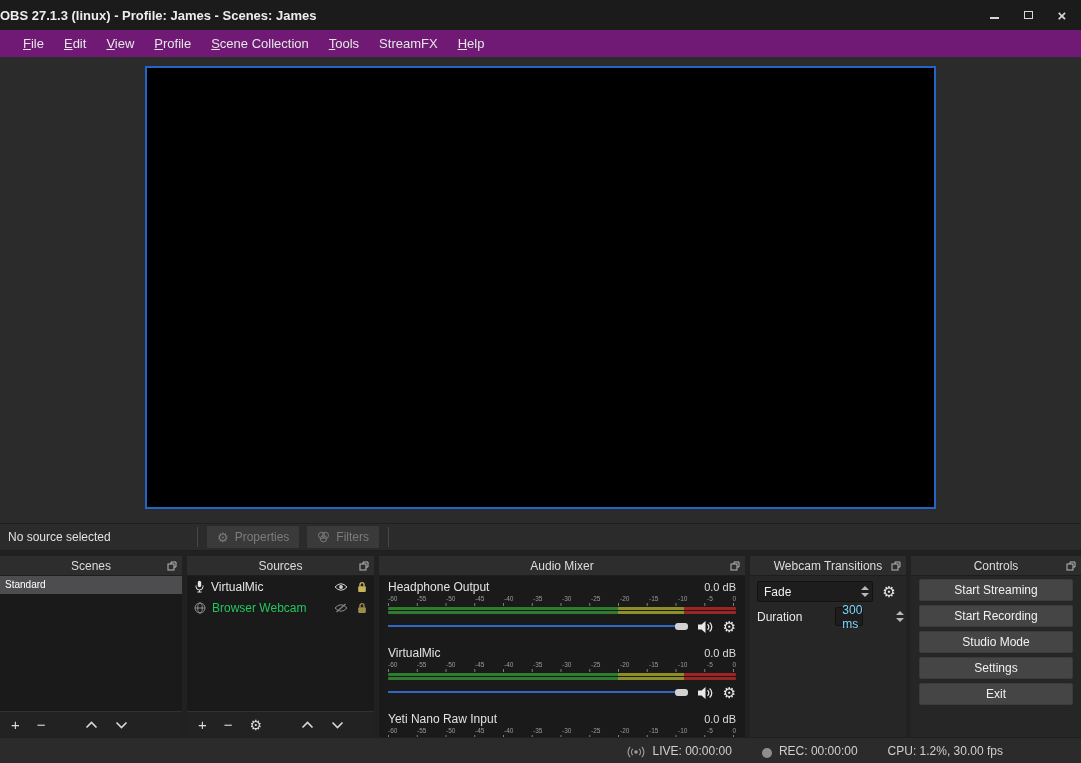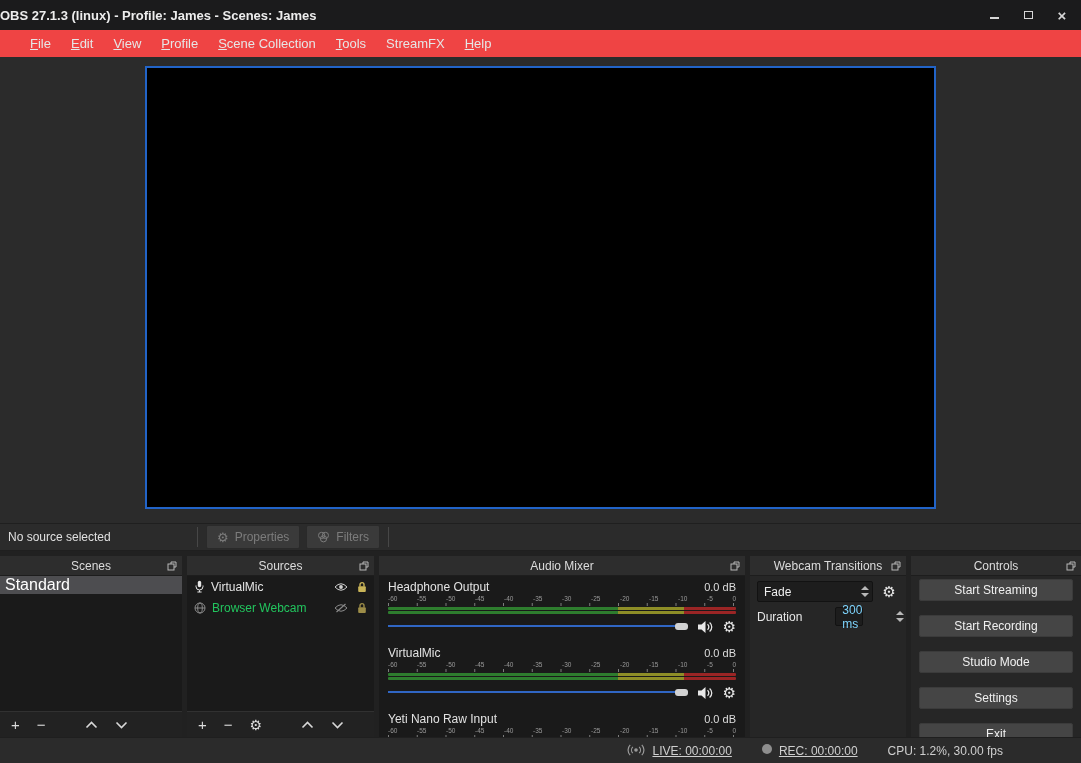--- a/index.html
+++ b/index.html
@@ -15,21 +15,21 @@
     height: 30px; background: #1b1b1c;
     display: flex; align-items: center; justify-content: flex-start;
     position: relative; font-size: 13px; font-weight: bold; color: #ededed;
   }
   .win-controls { position: absolute; right: 10px; top: 0; height: 100%; display: flex; align-items: center; gap: 16px; }
   .win-btn { width: 18px; height: 18px; display: flex; align-items: center; justify-content: center; }
   .ic-min { width: 9px; height: 2px; background: #d6d6d6; margin-top: 6px; }
   .ic-max { width: 9px; height: 8px; border: 1.5px solid #d6d6d6; }
   .ic-close { font-size: 15px; color: #d6d6d6; line-height: 1; }
   
-  .menubar { height: 27px; display: flex; align-items: center; padding-left: 20px; font-size: 13px; background: #ef4444; }
+  .menubar { height: 27px; display: flex; align-items: center; padding-left: 13px; font-size: 13px; background: #701a75; }
   .menu-item { padding: 4px 10px; color: #e6e6e6; }
   
   .preview-area { height: 466px; position: relative; background: #2b2b2b; }
   .canvas { position: absolute; left: 145px; top: 9px; width: 791px; height: 443px; background: #000; border: 2px solid #2264c8; }
   
   .source-toolbar {
     height: 28px; display: flex; align-items: center; font-size: 12px;
     background: #2b2b2b; border-top: 1px solid #1f1f1f; border-bottom: 1px solid #1f1f1f;
   }
   .src-status { width: 192px; padding-left: 8px; color: #e0e0e0; }
@@ -49,21 +49,21 @@
     height: 20px; flex: 0 0 20px; display: flex; align-items: center; justify-content: center;
     position: relative; font-size: 12px; color: #dcdcdc; background: #2d2d2d; border-bottom: 1px solid #1d1d1d;
   }
   .float-btn { position: absolute; right: 4px; top: 4px; width: 12px; height: 12px; display: flex; align-items: center; justify-content: center; }
   .panel-body { flex: 1; background: #1a1a1a; overflow: hidden; position: relative; }
   .panel-body.light { background: #262626; }
   .panel-footer { flex: 0 0 26px; display: flex; align-items: center; gap: 17px; padding-left: 11px; background: #222; border-top: 1px solid #313131; }
   .ft-glyph { font-size: 15px; color: #dcdcdc; line-height: 1; }
   .spacer-22 { width: 5px; }
   
-  .scene-item { height: 18px; line-height: 18px; padding-left: 5px; font-size: 16px; color: #fff; background: #4d4d50; }
+  .scene-item { height: 18px; line-height: 18px; padding-left: 5px; font-size: 10px; color: #fff; background: #4d4d50; }
   .source-row { height: 21px; display: flex; align-items: center; gap: 6px; padding: 0 7px; font-size: 12px; color: #e4e4e4; }
   .source-row.dimmed { color: #22c55e; }
   .row-right { margin-left: auto; display: flex; align-items: center; gap: 9px; }
   
   .mixer-body { padding: 4px 9px 0 9px; }
   .channel { margin-bottom: 12px; }
   .ch-head { display: flex; justify-content: space-between; align-items: baseline; font-size: 12px; color: #e2e2e2; }
   .ch-db { font-size: 11px; color: #dedede; }
   .ticks { display: flex; justify-content: space-between; font-size: 6.5px; line-height: 8px; color: #9a9a9a; margin-top: 1px; }
   .tickmarks { height: 3px; background-image: linear-gradient(to right, #7d7d7d 1px, transparent 1px); background-size: calc(100%/12.1) 3px; }
@@ -90,31 +90,31 @@
   .arrow-col { width: 14px; display: flex; flex-direction: column; align-items: center; gap: 3px; }
   .tri-up { width: 0; height: 0; border-left: 4px solid transparent; border-right: 4px solid transparent; border-bottom: 4px solid #b8b8b8; }
   .tri-down { width: 0; height: 0; border-left: 4px solid transparent; border-right: 4px solid transparent; border-top: 4px solid #b8b8b8; }
   .gear-btn { width: 20px; height: 20px; display: flex; align-items: center; justify-content: center; font-size: 15px; color: #e8e8e8; }
   .dur-label { font-size: 12px; color: #e6e6e6; }
   .spinbox { flex: 1; height: 19px; background: #1d1d1d; border: 1px solid #121212; border-radius: 2px; display: flex; align-items: center; font-size: 12px; color: #7dd3fc; justify-content: center; }
   .spinbox .val { padding-left: 6px; flex: 1; }
   
   .controls-body { padding: 3px 8px; }
   .ctl-btn {
-    display: block; width: 100%; height: 22px; margin-bottom: 14px;
+    display: block; width: 100%; height: 22px; margin-bottom: 4px;
     background: #454545; border: 1px solid #3b3b3b; border-radius: 2px;
     color: #f0f0f0; font-size: 12px; font-family: "Liberation Sans", sans-serif;
   }
   
   .statusbar {
     height: 26px; display: flex; align-items: center; justify-content: flex-end;
     gap: 30px; padding-right: 78px; font-size: 12px; color: #cfcfcf;
     background: #2b2b2b; border-top: 1px solid #1f1f1f;
   }
-  .stat-group { display: flex; align-items: flex-start; gap: 7px; text-decoration: underline; }
+  .stat-group { display: flex; align-items: flex-end; gap: 7px; }
   .rec-dot { width: 10px; height: 10px; border-radius: 50%; background: #8e8e8e; }
   u { text-decoration: underline; }
   svg { display: block; }
 </style>
 </head>
 <body>
 
 <div class="titlebar">
   <div>OBS 27.1.3 (linux) - Profile: James - Scenes: James</div>
   <div class="win-controls">

